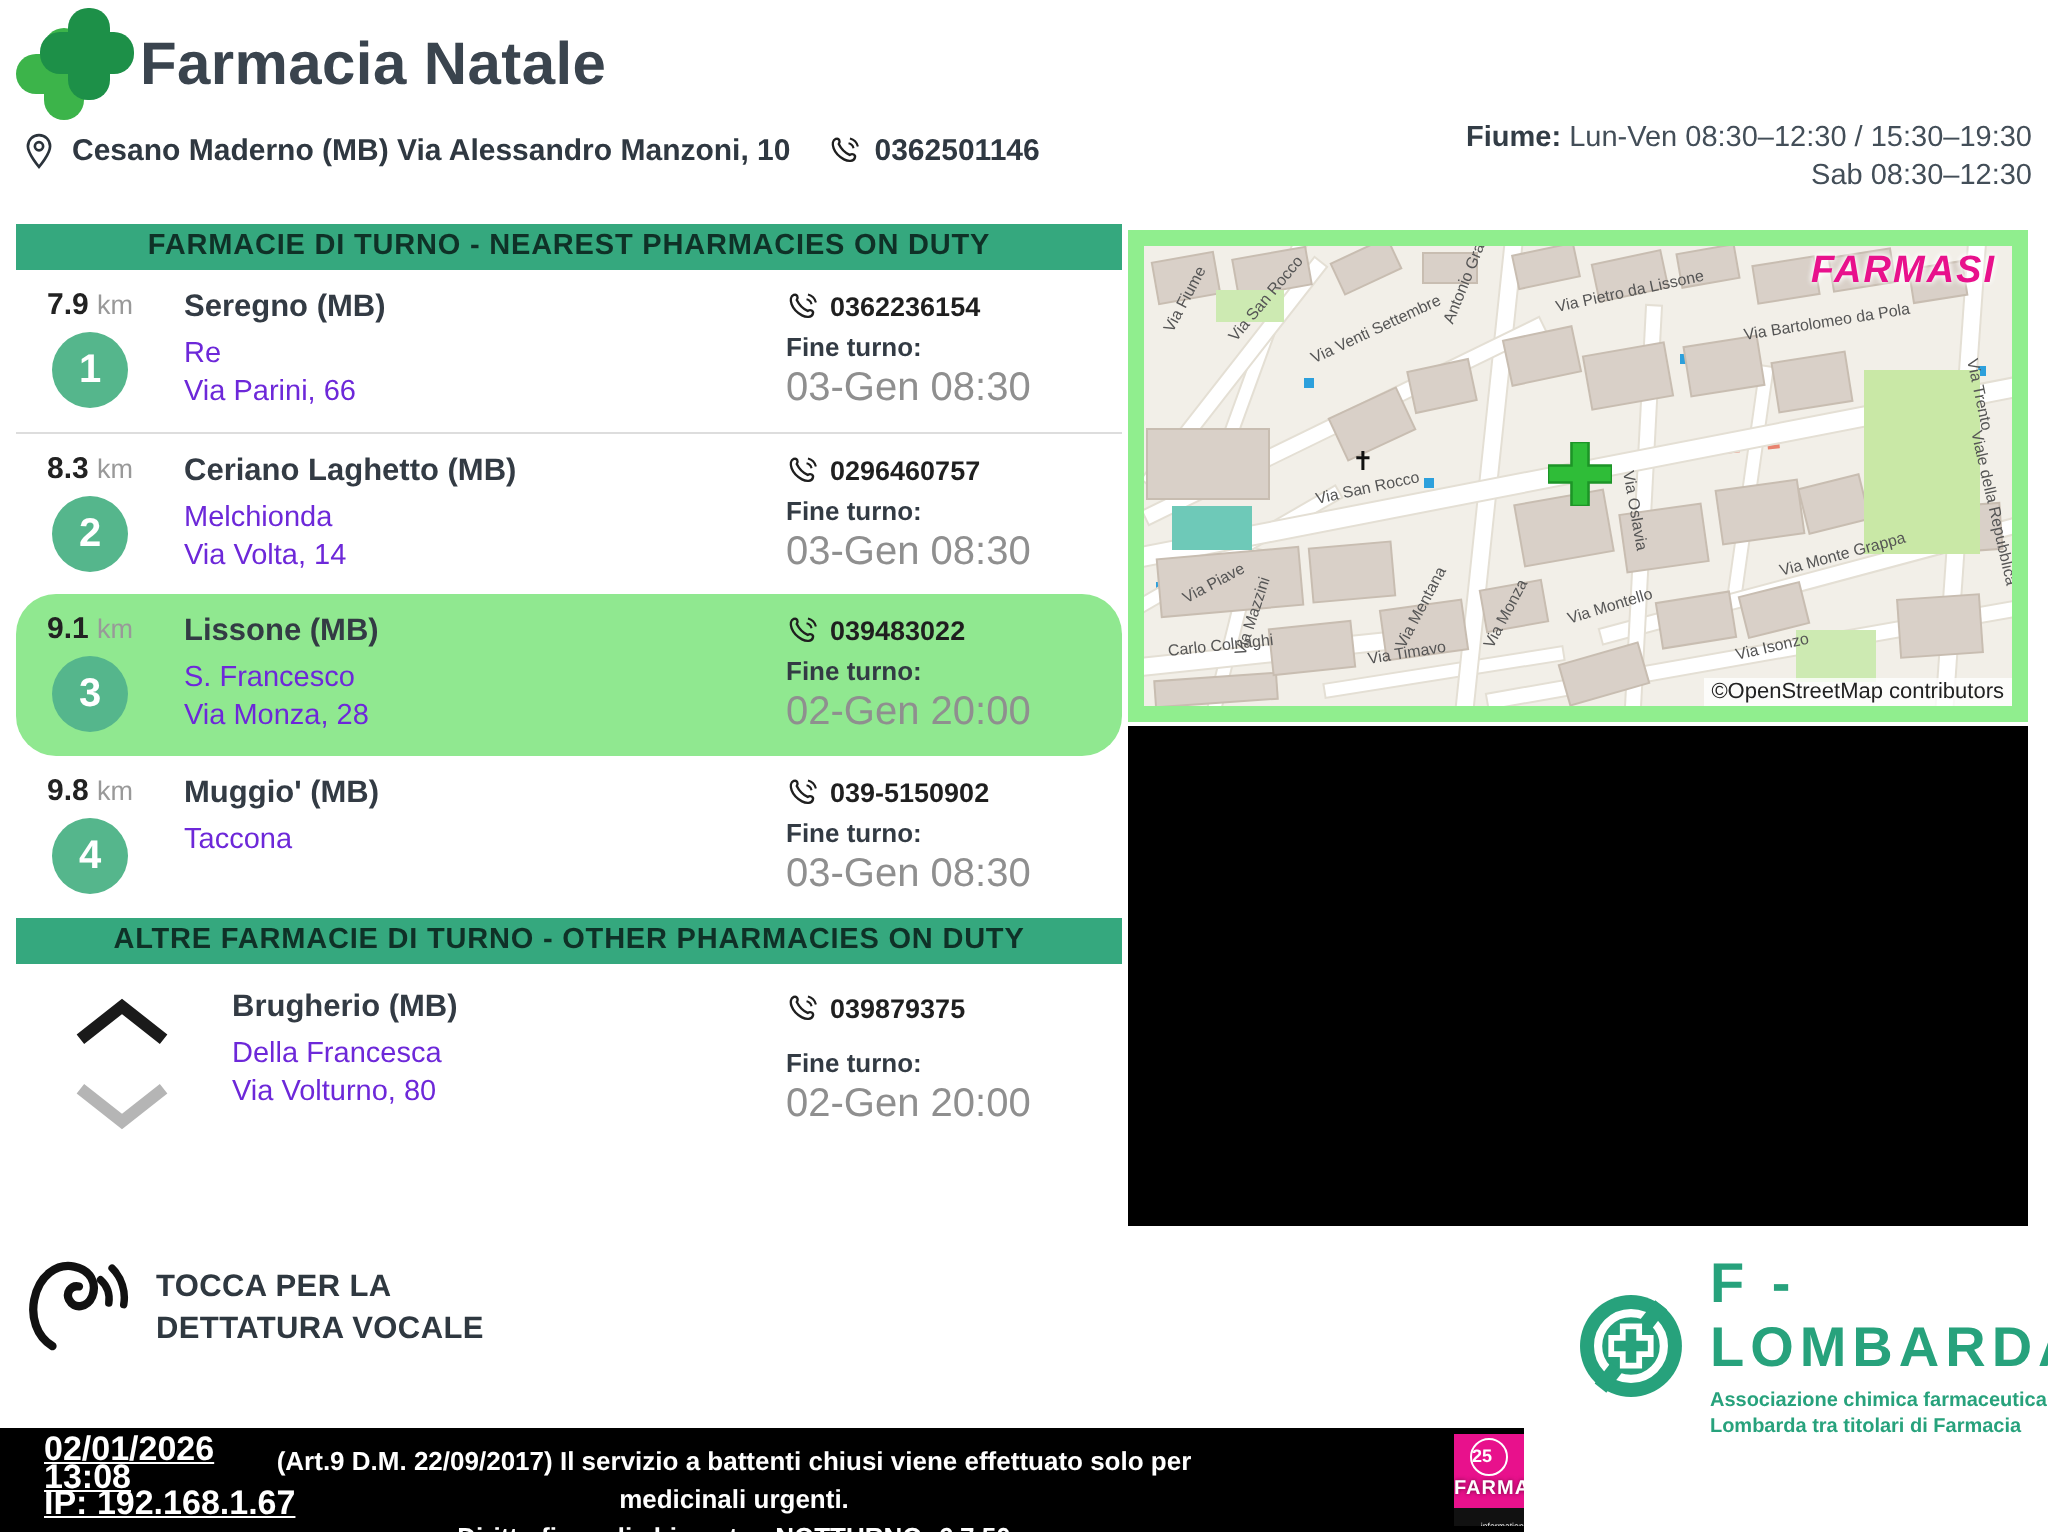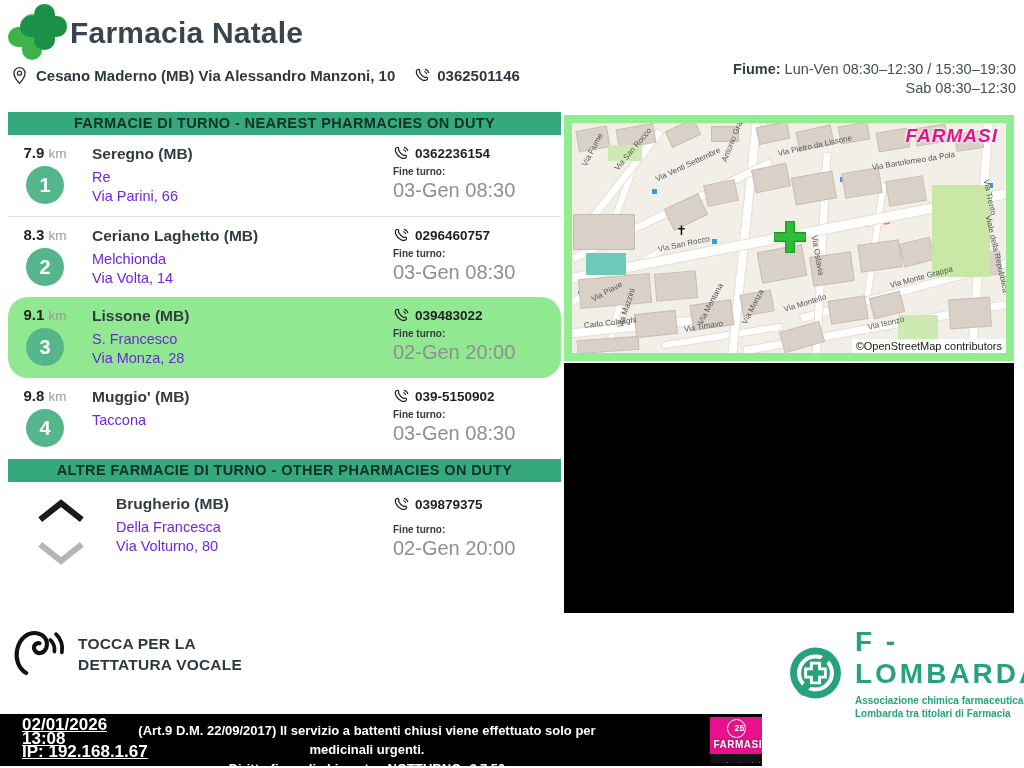--- a/index.html
+++ b/index.html
@@ -28,21 +28,21 @@
   .ph-dist{text-align:center;font-size:15px;font-weight:700;color:#222;}
   .ph-dist .u{font-weight:400;color:#999;font-size:13.5px;}
   .ph-num{width:38px;height:38px;border-radius:50%;background:var(--badge);color:#fff;font-size:20px;
           font-weight:700;display:flex;align-items:center;justify-content:center;margin:5px auto 0;}
   .ph-mid{flex:1;padding-left:10px;padding-top:1px;}
   .ph-city{font-size:15.5px;font-weight:700;color:#333b44;margin-bottom:5px;}
   .ph-name,.ph-street{font-size:14.5px;color:#6d28d9;line-height:19px;}
   .ph-right{width:168px;flex-shrink:0;padding-top:1px;}
   .ph-phone{display:flex;align-items:center;gap:5px;font-size:13.5px;font-weight:700;color:#1f1f1f;}
   .ph-ic{width:17px;height:17px;color:#1f1f1f;flex-shrink:0;}
-  .ph-fine{font-size:10px;font-weight:700;color:#333b44;margin-top:4px;}
+  .ph-fine{font-size:13px;font-weight:700;color:#333b44;margin-top:4px;}
   .ph-time{font-size:20px;color:#8f8f8f;margin-top:2px;}
 
   
   .other-item{display:flex;padding-top:13px;height:95px;box-sizing:border-box;}
   .arrow-col{width:106px;flex-shrink:0;display:flex;flex-direction:column;align-items:center;gap:16px;padding-top:3px;}
   .arrow-btn{background:none;border:none;padding:0;cursor:pointer;line-height:0;}
   .oi-mid{flex:1;padding-left:2px;}
   .other-item .ph-fine{margin-top:11px;}
 
   
@@ -67,22 +67,22 @@
   .voice-text{text-align:left;font-size:15.5px;font-weight:600;color:#2f3840;line-height:21px;letter-spacing:.2px;}
   .flombarda{position:absolute;left:790px;top:626px;display:flex;gap:14px;align-items:center;}
   .fl-name{font-size:28px;font-weight:800;color:var(--flombarda);letter-spacing:3px;}
   .fl-sub{font-size:10px;font-weight:700;color:var(--flombarda);line-height:12.5px;margin-top:5px;}
 
   
   footer{position:absolute;left:0;top:714px;width:762px;height:52px;background:#000;color:#fff;}
   .ft-left{position:absolute;left:22px;top:4px;font-size:17px;font-weight:700;line-height:13.5px;text-decoration:underline;}
   .ft-center{position:absolute;left:130px;right:158px;top:7px;text-align:center;font-size:13px;
              font-weight:600;line-height:19px;}
-  .farmasi-logo{position:absolute;right:0;top:3px;width:52px;height:46px;background:var(--farmasi);
-                text-align:right;overflow:hidden;}
+  .farmasi-logo{position:absolute;right:0;top:3px;width:35px;height:46px;background:var(--farmasi);
+                text-align:left;overflow:hidden;}
   .f25{width:17px;height:17px;border:1px solid #fff;border-radius:50%;margin:2px auto 0;font-size:9px;
        line-height:17px;font-weight:700;color:#fff;}
   .fname{font-size:10px;font-weight:800;letter-spacing:.5px;color:#fff;margin-top:1px;text-shadow:0 0 2px #70083f;}
   .fsub-wrap{position:absolute;bottom:0;left:0;right:0;height:9px;background:#111;}
   .fsub{display:inline-block;font-size:7px;color:#eee;line-height:9px;white-space:nowrap;transform:scale(.62);transform-origin:center top;}
 </style>
 </head>
 <body>
 
 <div class="screen">

